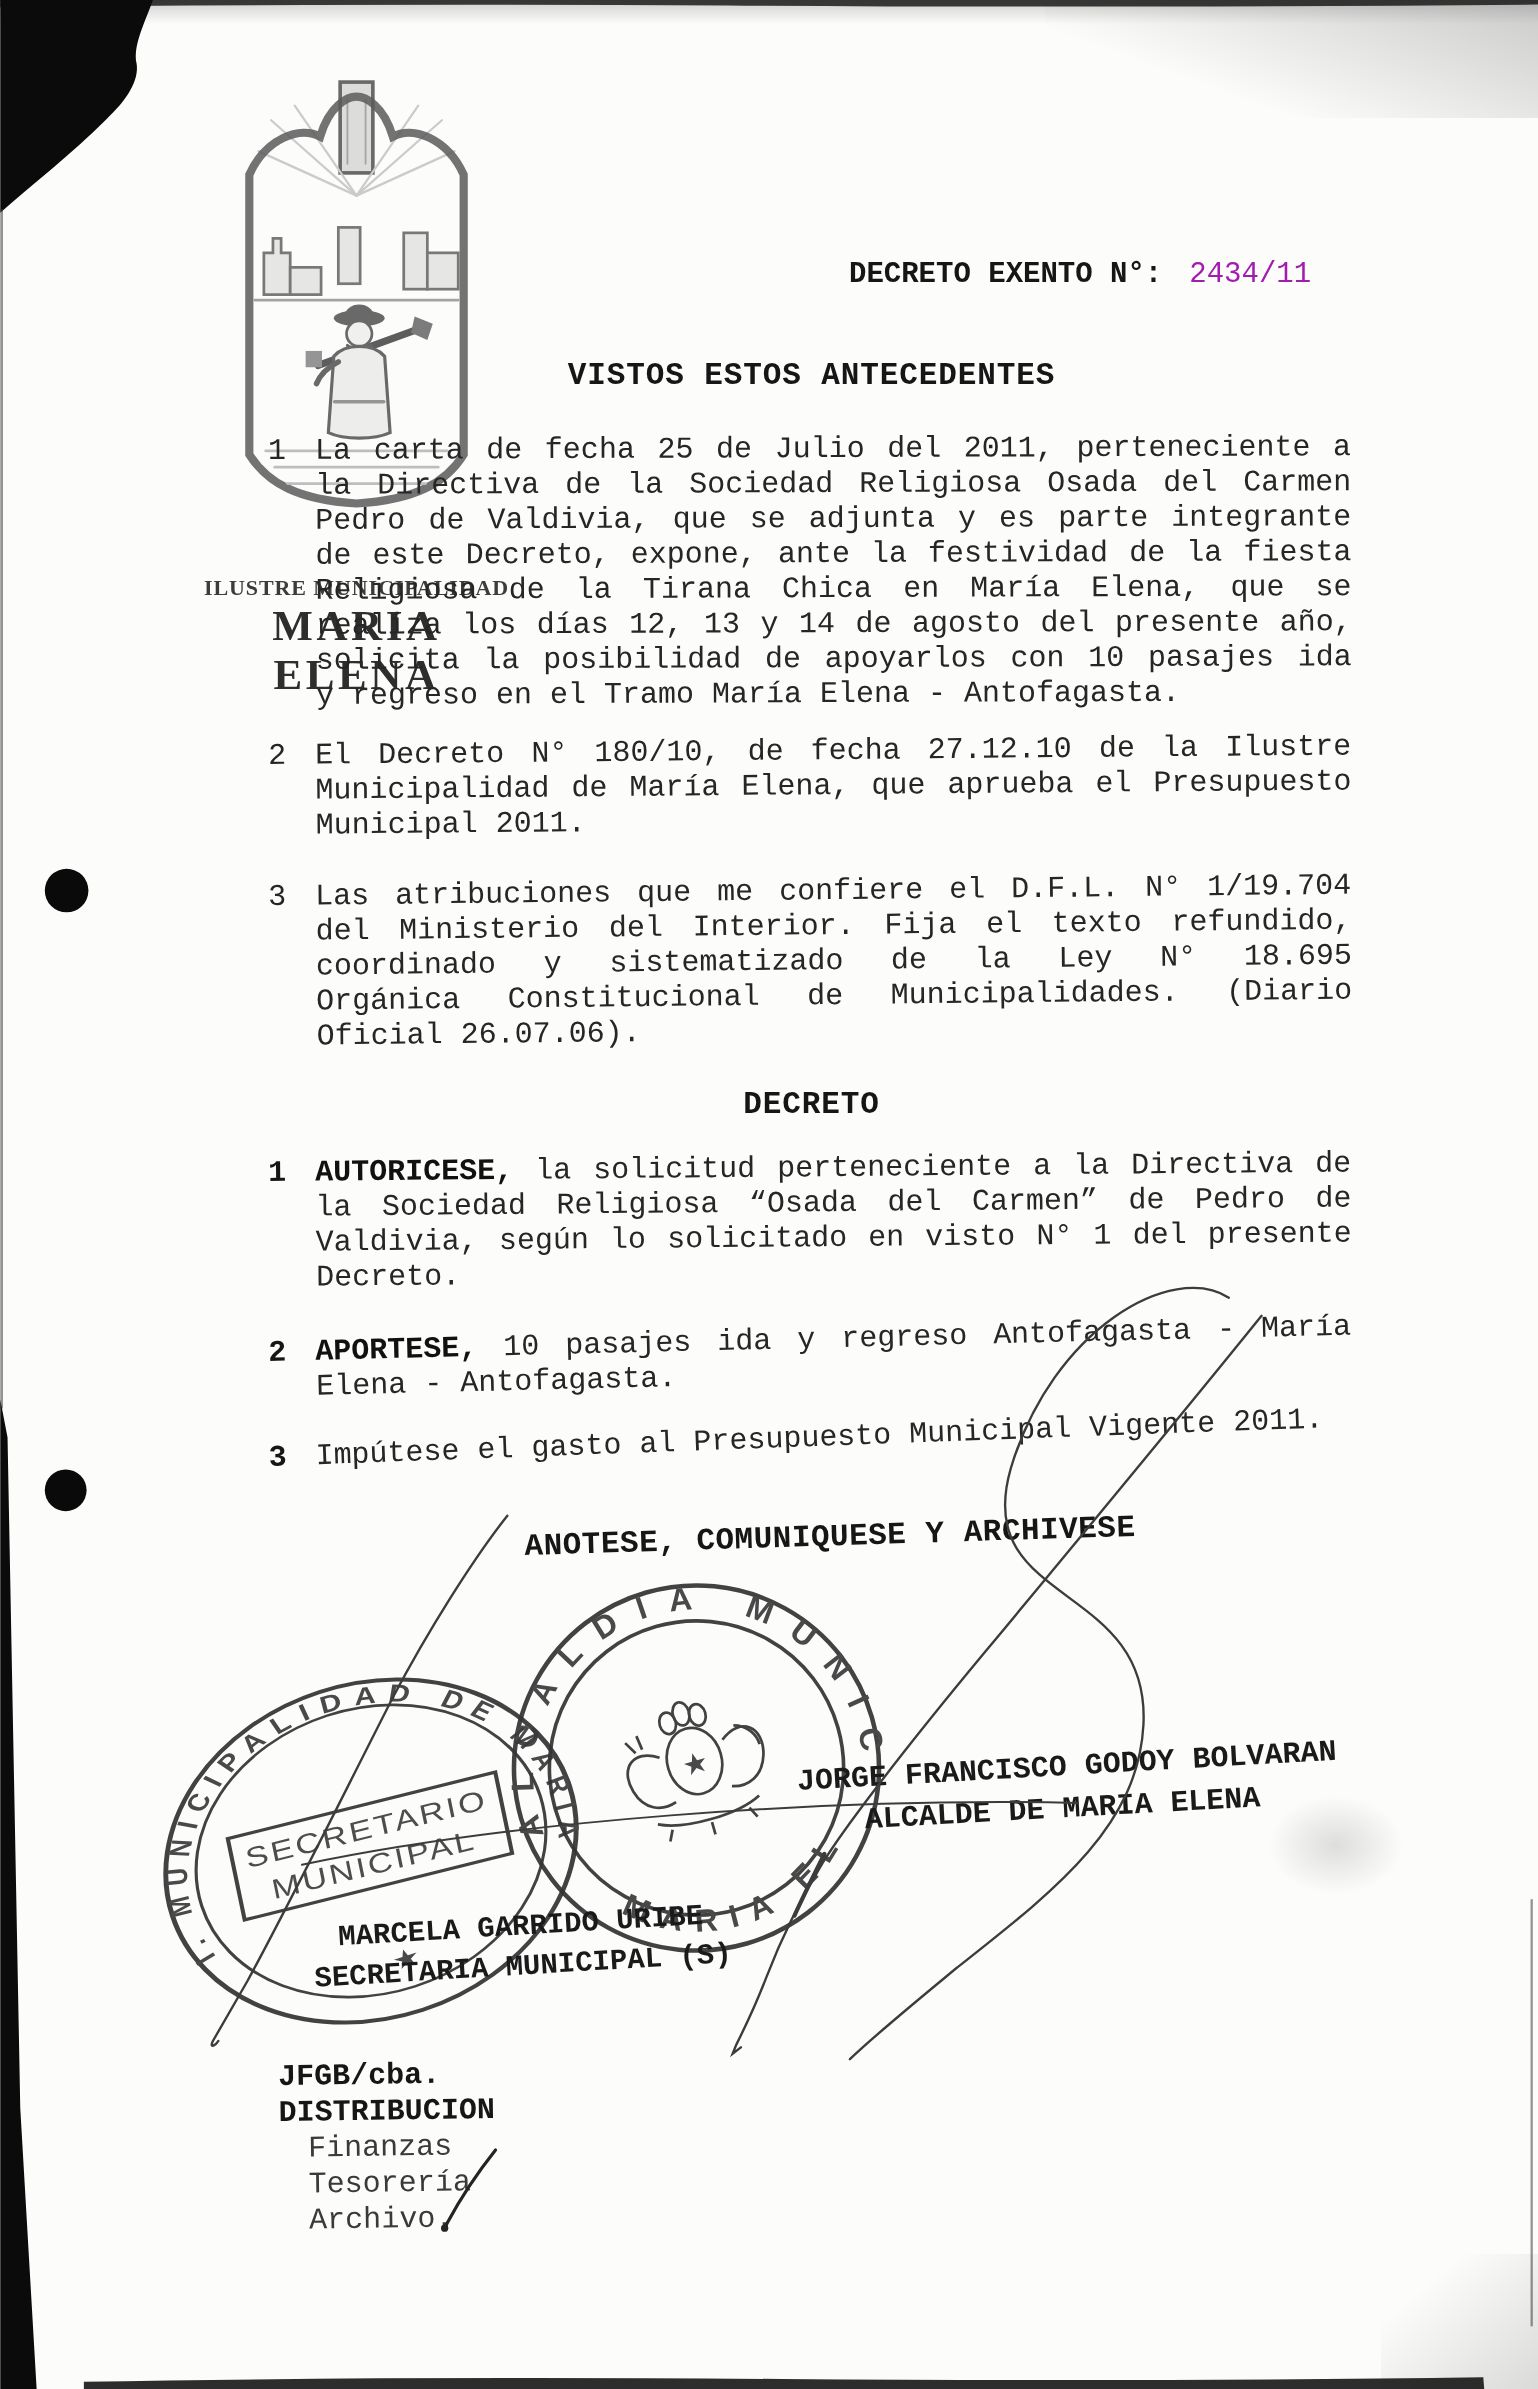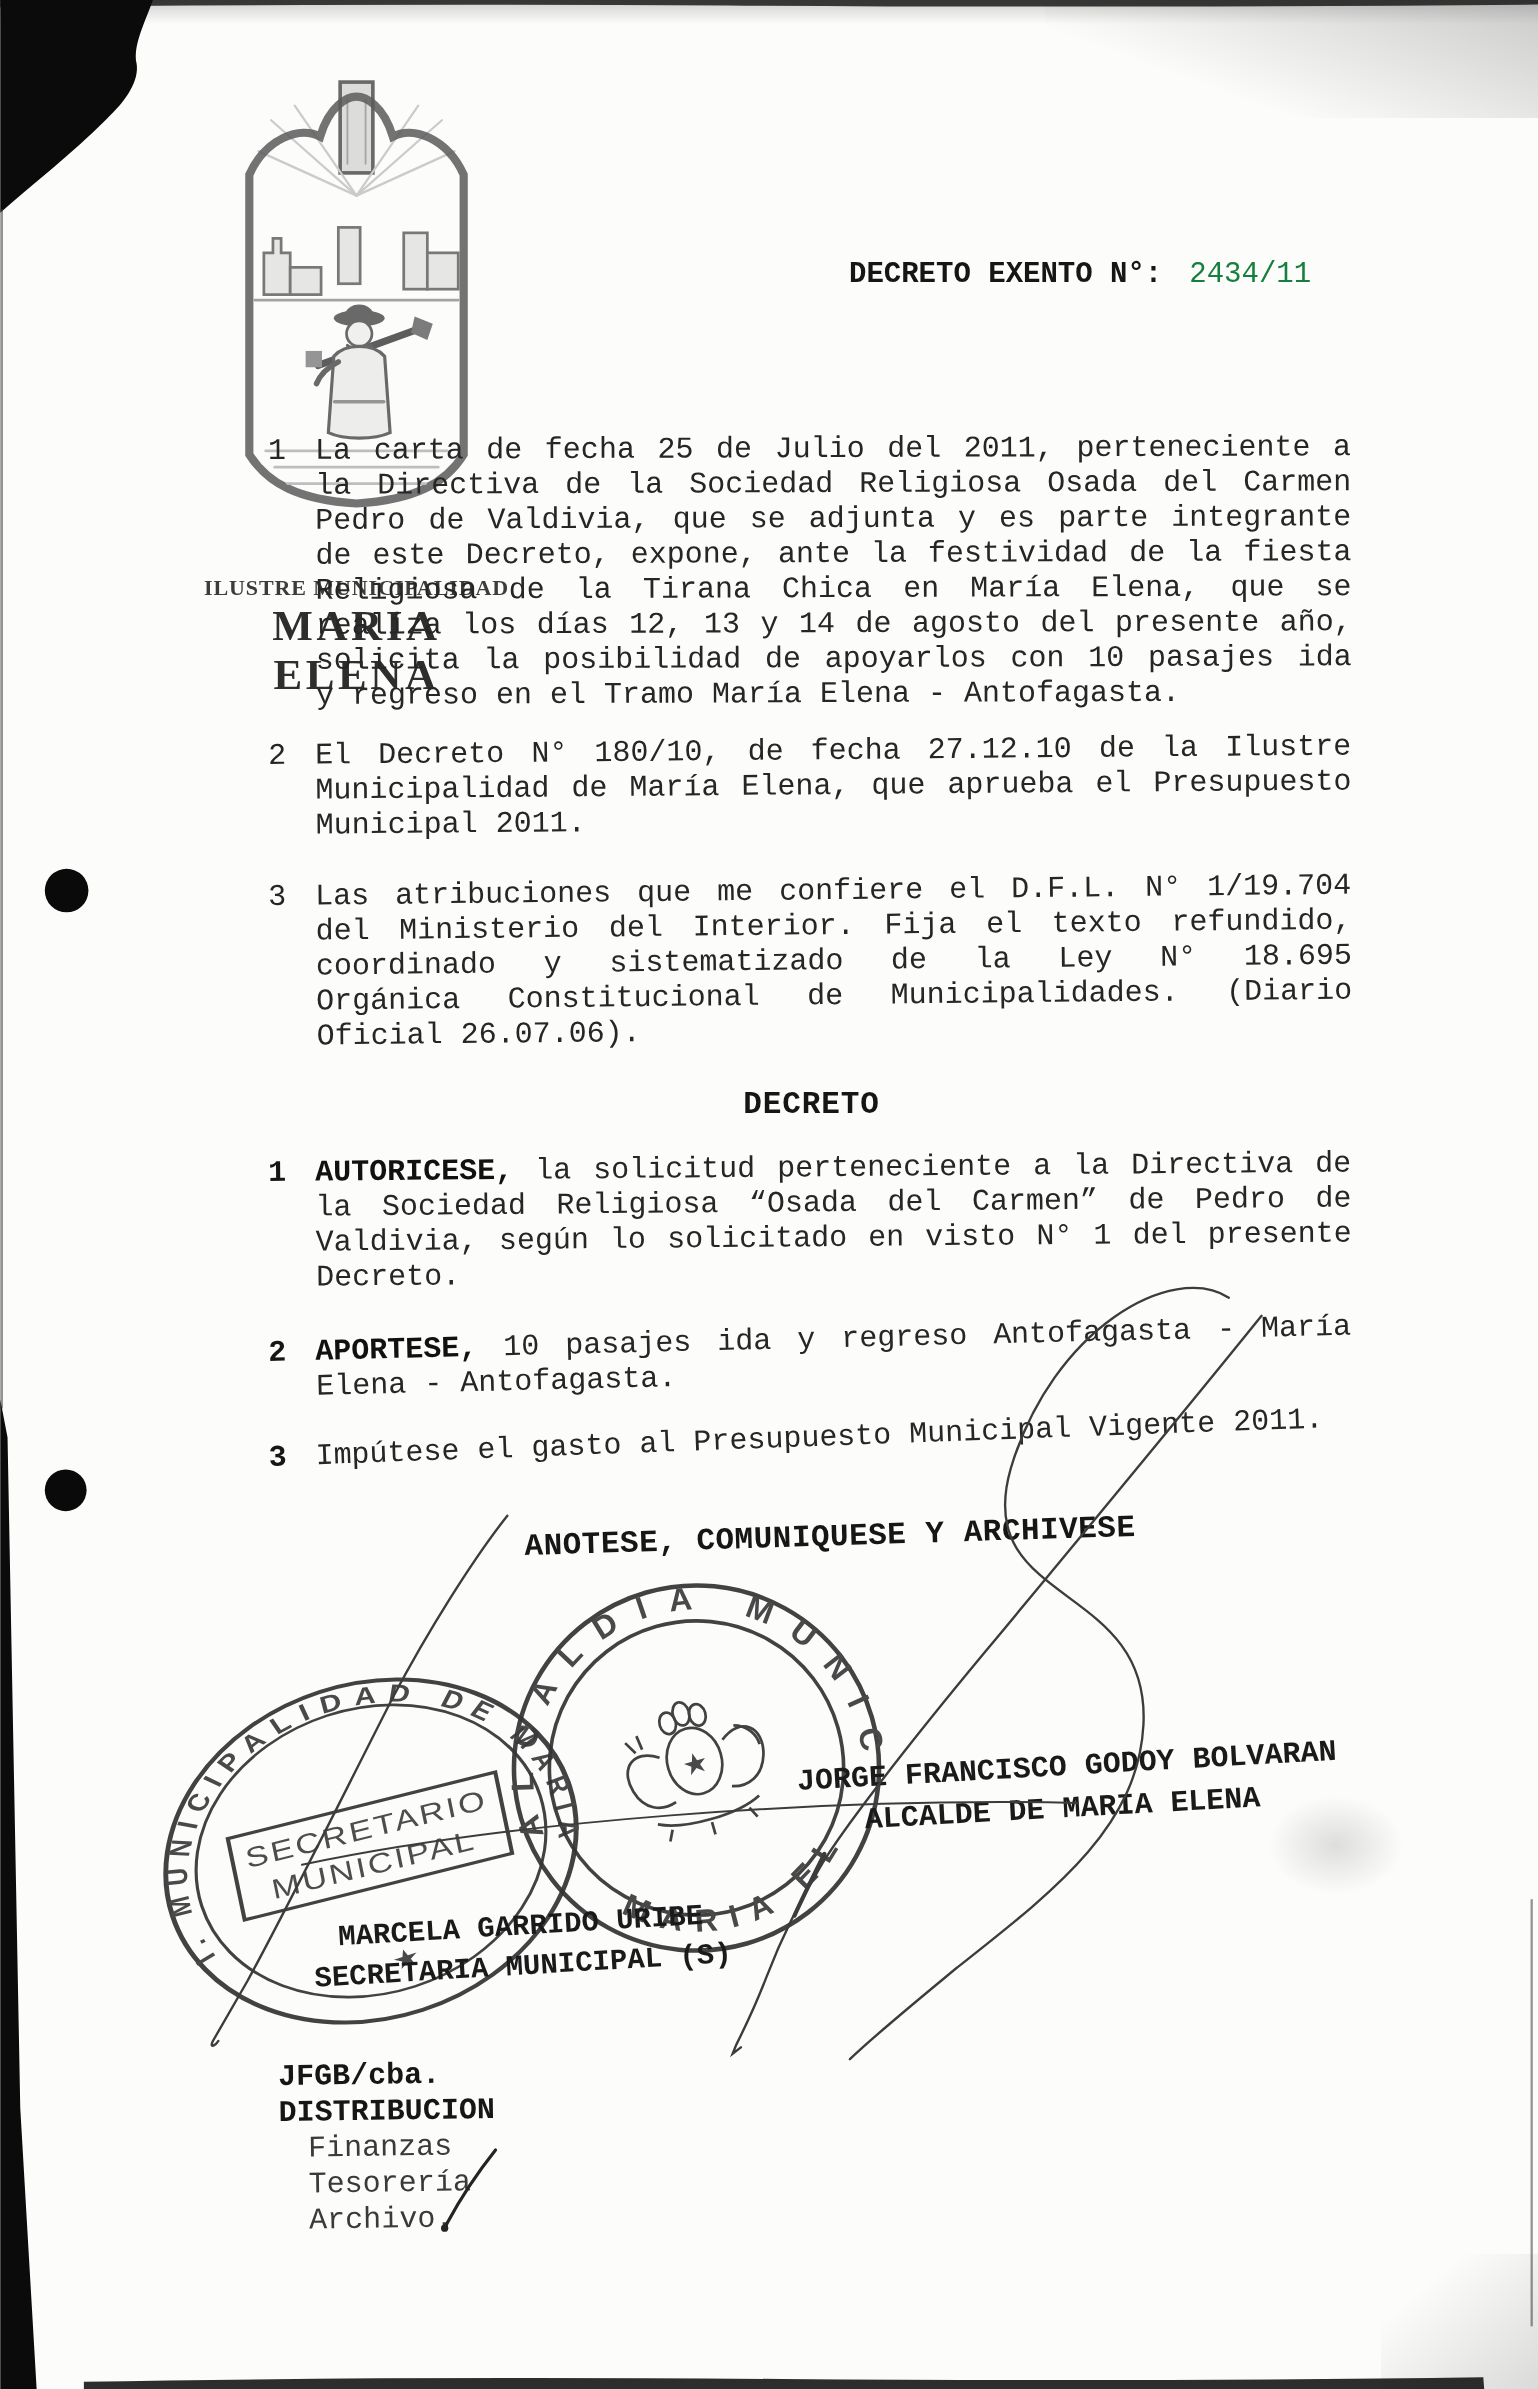--- a/index.html
+++ b/index.html
@@ -18,21 +18,21 @@
   #logo-wrap{position:absolute;left:202px;top:73px;width:309px;z-index:5;}
   #emblem{display:block;margin:0 auto;opacity:.9;}
   #org-line{margin-top:7.3px;text-align:center;font-family:"Liberation Serif","DejaVu Serif",serif;
     font-size:22px;font-weight:bold;letter-spacing:0.9px;color:#3c3c3c;}
   #org-name{text-align:center;font-family:"Liberation Serif","DejaVu Serif",serif;
     font-size:43px;font-weight:bold;letter-spacing:3.6px;color:#2e2e2e;}
   
   #header{position:absolute;left:849px;top:254px;z-index:20;font-size:29px;line-height:42px;}
   #header .row{display:flex;white-space:nowrap;}
   .hlabel{font-weight:bold;color:#161616;text-align:center;}
-  .hval{color:#15803d;}
+  .hval{color:#a21caf;}
   #decree-number{margin-left:27px;}
   #header-date{margin-left:78px;}
   
   .center-h{position:absolute;left:273px;width:1077px;text-align:center;font-weight:bold;
     font-size:31px;color:#161616;letter-spacing:0.9px;z-index:20;}
   #vistos-heading{top:358px;}
   #decreto-heading{top:1087px;}
   
   .listcol{position:absolute;left:268px;width:1083px;z-index:20;}
   #vistos-items{top:434px;}
@@ -129,20 +129,21 @@
     <div id="org-name">MARIA ELENA</div>
   </div>
 
   <div id="header">
     <div class="row">
       <span class="hlabel">DECRETO EXENTO N°:</span>
       <span class="hval" id="decree-number">2434/11</span>
     </div>
   </div>
 
+  <div class="center-h" id="vistos-heading">VISTOS ESTOS ANTECEDENTES</div>
   <div class="listcol" id="vistos-items">
       <div class="item">
         <div class="num">1</div>
         <div class="lines">
           <div class="jl">La carta de fecha 25 de Julio del 2011, perteneciente a</div>
           <div class="jl">la Directiva de la Sociedad Religiosa Osada del Carmen</div>
           <div class="jl">Pedro de Valdivia, que se adjunta y es parte integrante</div>
           <div class="jl">de este Decreto, expone, ante la festividad de la fiesta</div>
           <div class="jl">Religiosa de la Tirana Chica en María Elena, que se</div>
           <div class="jl">realiza los días 12, 13 y 14 de agosto del presente año,</div>

